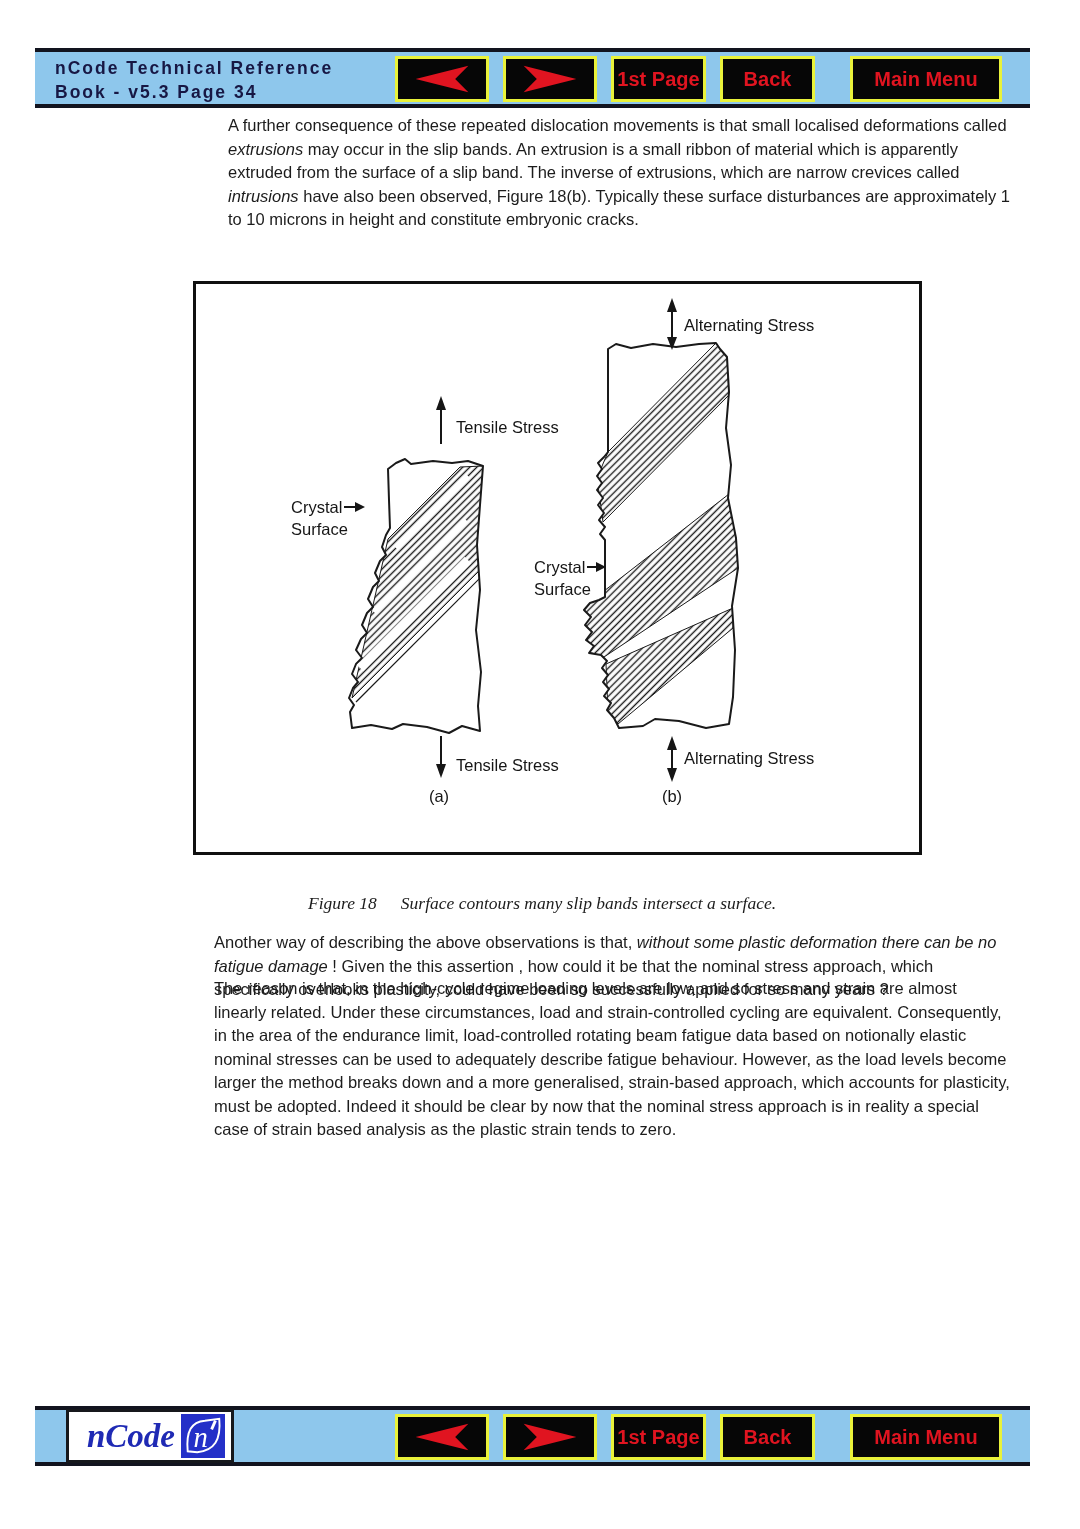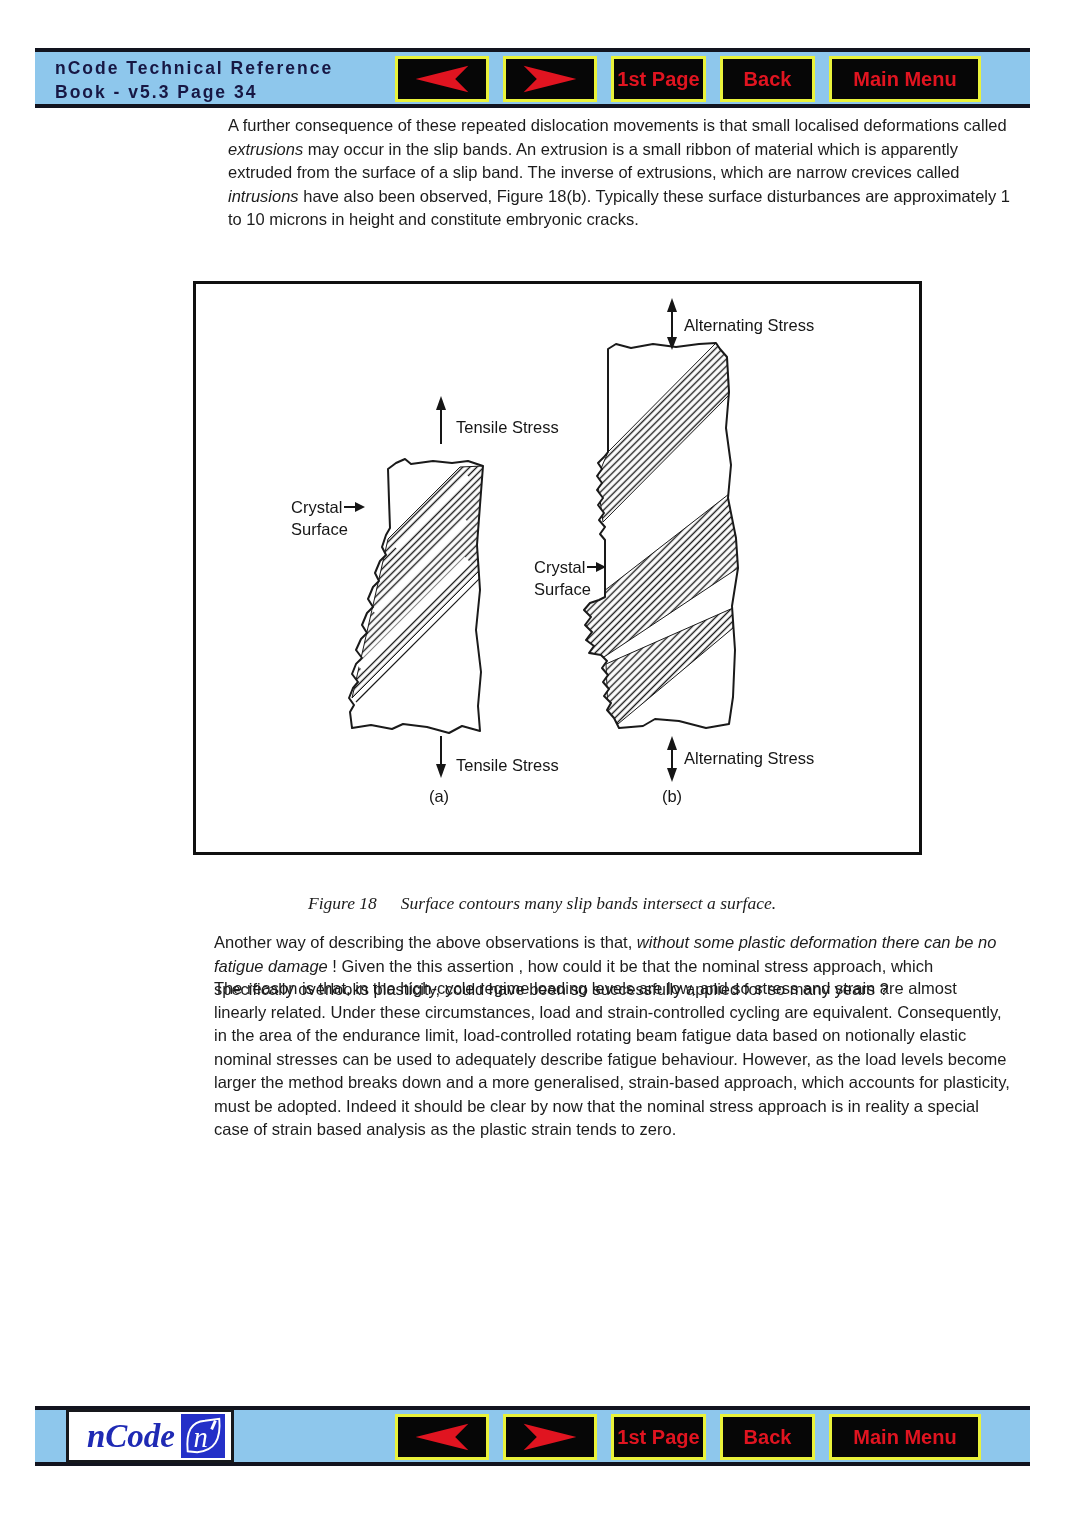--- a/index.html
+++ b/index.html
@@ -25,21 +25,21 @@
     display:flex; gap:14px; align-items:flex-end;
   }
   .nav-btn {
     height:46px; background:#060606; border:3px solid #e9f23a;
     color:#e01420; font-family:"Liberation Sans", sans-serif;
     font-size:20px; font-weight:bold; display:flex; align-items:center; justify-content:center;
     cursor:pointer; padding:0;
   }
   .w-arrow { width:94px; }
   .w-std   { width:95px; }
-  .w-wide  { width:152px; }
+  .w-wide  { width:152px;margin-left:21px; }
   .nav-btn svg { display:block; }
   
   .body-text {
     position:absolute; left:214px; width:798px;
     font-size:16.5px; line-height:23.5px; color:#1c1c1c; text-align:left;
   }
   .p1 { top:114px;margin-left:14px; }
   .p2 { top:931px; }
   .p3 { top:977px; }
   .it { font-style:italic; }

